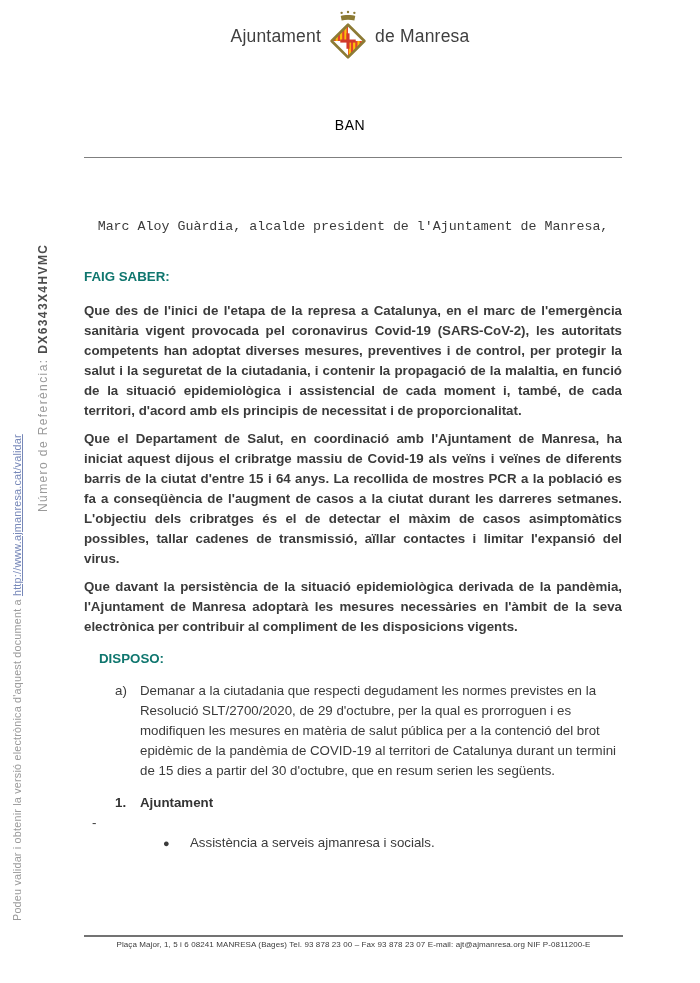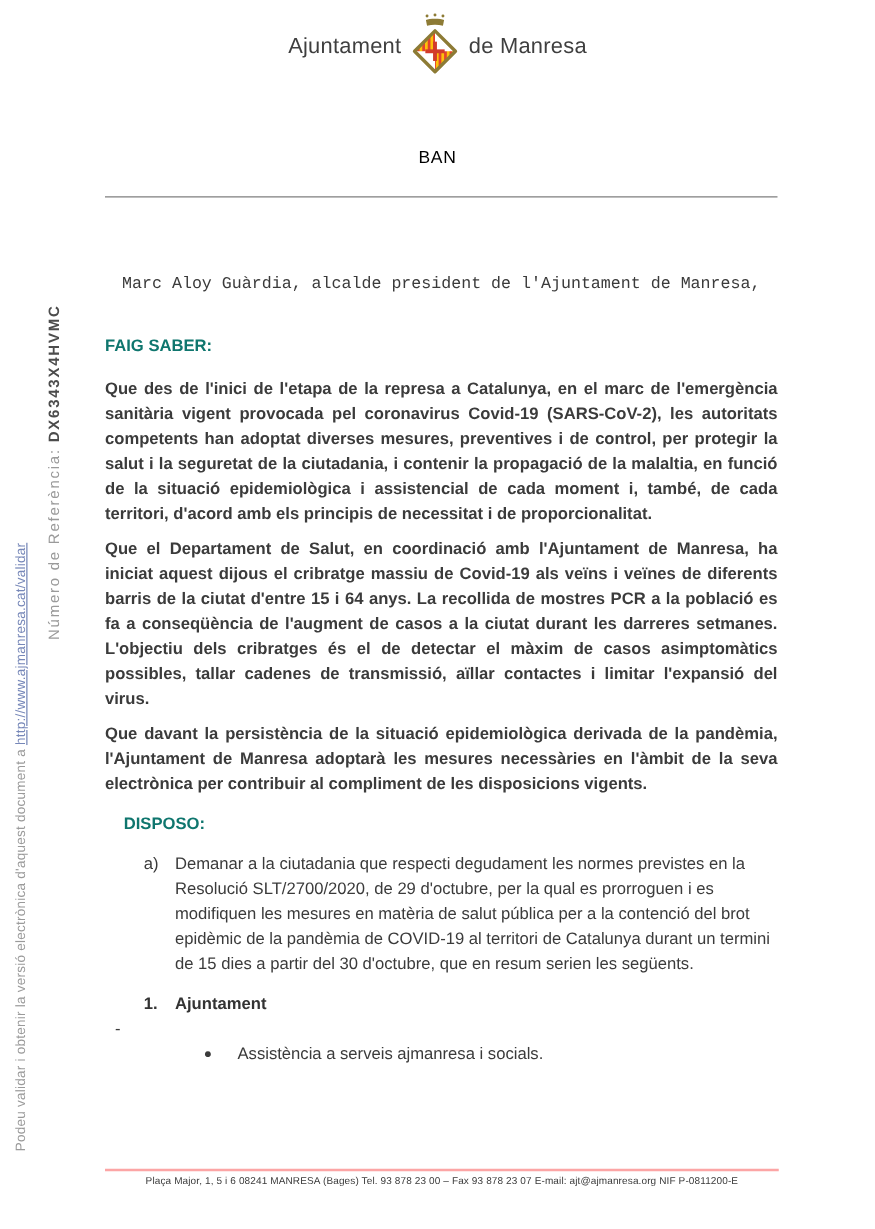--- a/index.html
+++ b/index.html
@@ -52,21 +52,21 @@
 
   .dash-item { display:flex; text-align:left; padding-left:8px; }
   .dash-item .marker { width:23px; flex:0 0 auto; }
 
   .bullet-item { display:flex; text-align:left; padding-left:79px; }
   .bullet-item .marker { width:27px; flex:0 0 auto; font-size:11px; line-height:20px; }
 
   
   .footer {
     position:absolute; left:84px; right:77px; top:935px;
-    border-top:2px solid #fca5a5;
+    border-top:2px solid #737373;
   }
   .footer-text {
     text-align:center; font-size:8px; color:#3a3a3a; padding-top:3px;
     white-space:nowrap; letter-spacing:0.1px;
   }
 </style>
 </head>
 <body>
 
 <div class="page">

